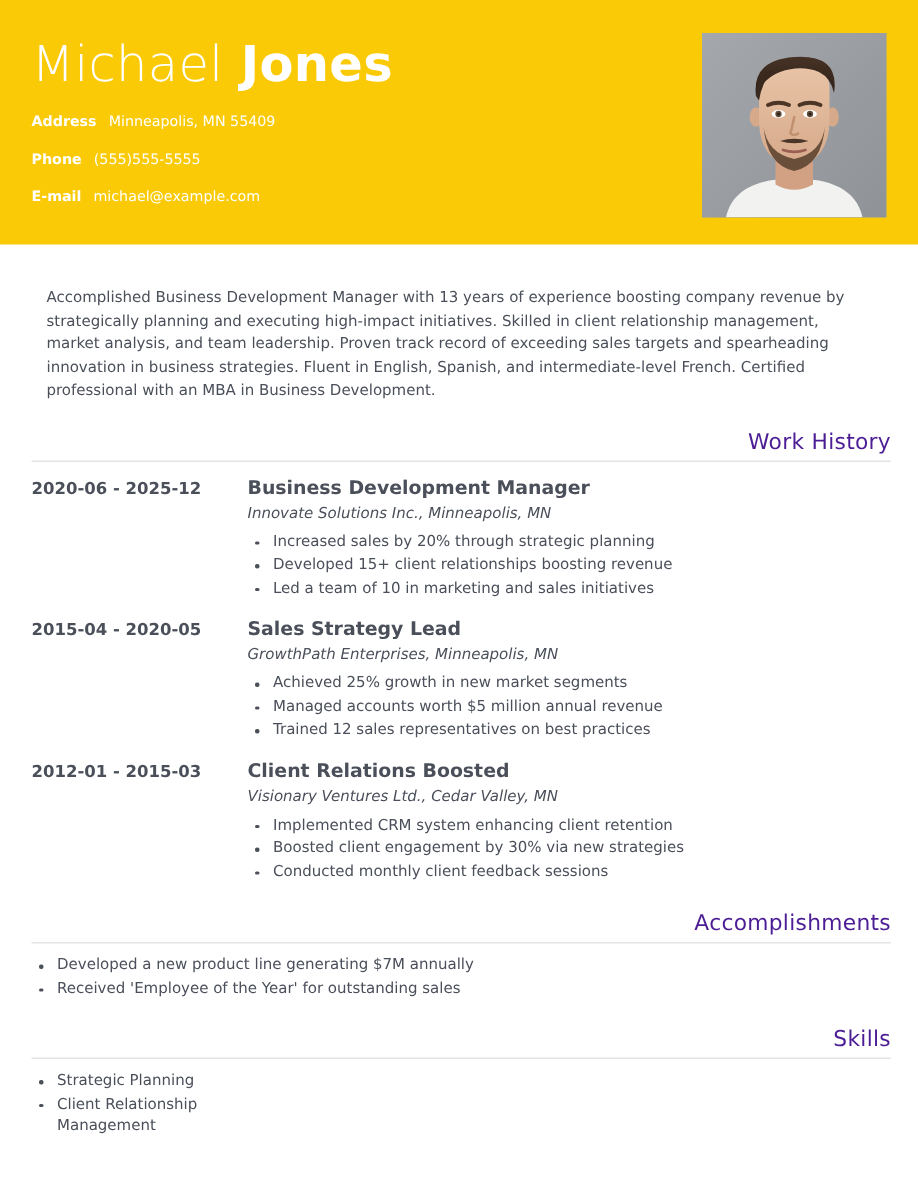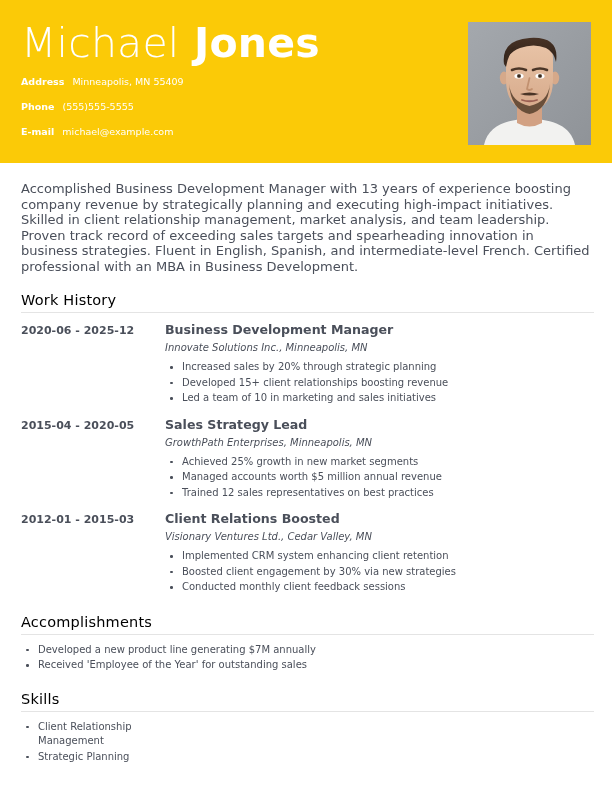--- a/index.html
+++ b/index.html
@@ -18,21 +18,21 @@
 
   
   .header {
     position: relative;
     background: #fbca07;
     height: 163px;
     box-sizing: border-box;
     padding: 22px 0 0 21px;
   }
   .name {
-    font-size: 41px;
+    font-size: 33px;
     line-height: 42px;
     color: #ffffff;
     letter-spacing: 0.2px;
     white-space: nowrap;
     margin: 0 0 8px 0;
   }
   .name .first { font-weight: 300; }
   .name .last  { font-weight: 700; }
 
   .contact-rows { margin-top: 12px; }
@@ -61,35 +61,36 @@
     overflow: hidden;
     background: #9a9ea3;
   }
   .photo svg { display: block; width: 100%; height: 100%; }
 
   
   .content {
     padding: 18px 18px 0 21px;
   }
   .summary {
-    font-size: 13px;
+    font-size: 10px;
     line-height: 15.5px;
     color: #4a4f5a;
-    margin: 0;
+    margin: 10px;
     text-align: left;
   }
 
   
   .section { margin-top: 18px; }
   .section-title {
-    color: #000000;
+    color: #4c1d95;
     font-size: 14.5px;
     font-weight: 400;
     letter-spacing: 0.2px;
     margin: 0 0 4px 0;
+    text-align: right;
   }
   .section-rule {
     height: 1px;
     background: #e4e4e4;
     margin: 0 0 8px 0;
     width: 573px;
   }
 
   
   .job {
@@ -285,18 +286,18 @@
     <ul class="bullets indented-list">
       <li>Developed a new product line generating $7M annually</li>
       <li>Received 'Employee of the Year' for outstanding sales</li>
     </ul>
   </div>
 
   <div class="section">
     <h2 class="section-title">Skills</h2>
     <div class="section-rule"></div>
     <ul class="bullets skills-list">
+      <li>Strategic Planning</li>
       <li>Client Relationship Management</li>
-      <li>Strategic Planning</li>
     </ul>
   </div>
 
 </div>
 
 </body></html>

